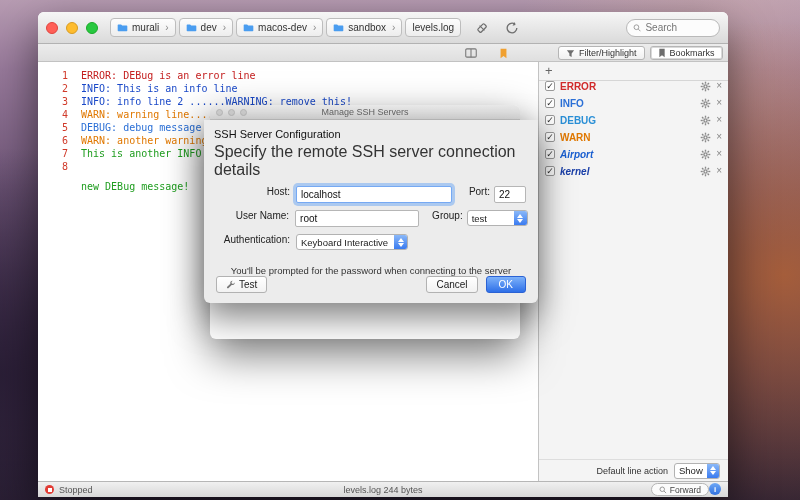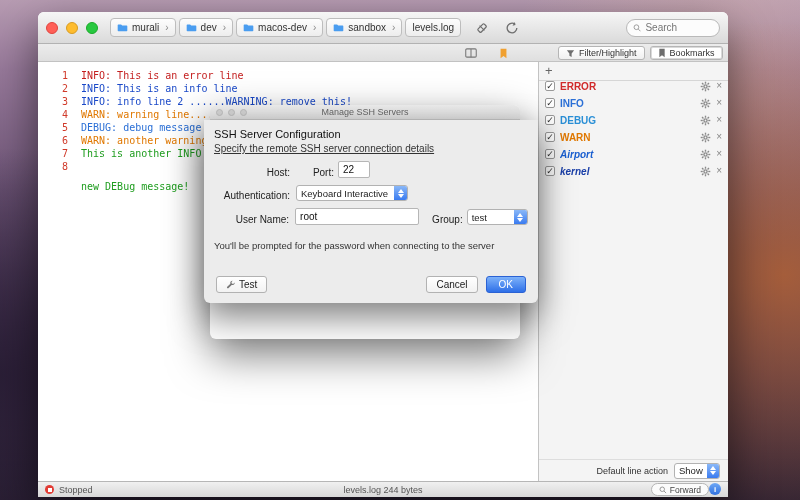--- a/index.html
+++ b/index.html
@@ -136,33 +136,33 @@
   }
   .mini-tls{ position:absolute; left:6px; top:4px; display:flex; gap:5px; }
   .mini-tl{ width:7px; height:7px; border-radius:50%; background:#d2d2d2; border:1px solid #bcbcbc; }
 
   .sheet{
     position:absolute; left:204px; top:120px; width:334px; height:183px;
     background:#ececec; border-radius:0 0 6px 6px; box-shadow:0 14px 34px rgba(0,0,0,.5);
     z-index:30; padding:8px 10px; font-size:10px; color:#222;
   }
   .sheet-head{ font-size:11px; font-weight:normal; color:#111; }
-  .sheet-sub{ font-size:10px; color:#333; margin-top:3px;text-decoration:underline; }
-  .frow{ display:flex; align-items:flex-end; margin-top:7px; }
+  .sheet-sub{ font-size:16px; color:#333; margin-top:3px; }
+  .frow{ display:flex; align-items:flex-start; margin-top:7px; }
   .flabel{ width:76px; text-align:right; margin-right:6px; white-space:nowrap; font-size:10px; color:#222; }
   .flabel.sm{ width:30px; margin-left:8px; margin-right:4px; }
   .flabel.grp{ width:36px; margin-left:8px; margin-right:4px; }
   input.fld{
     height:17px; border:1px solid #b6b6b6; border-radius:2px; background:#fff;
     font:10px "Liberation Sans",sans-serif; color:#111; padding:0 4px; outline:none;
   }
   input.fld.focused{ border-color:#76a9f3; box-shadow:0 0 0 3px rgba(106,166,243,.5); }
   .w-host{ width:156px; } .w-port{ width:32px; } .w-user{ width:124px; }
   .pp-group{ width:62px; } .pp-auth{ width:112px; }
-  .note{ text-align:left; margin-top:15px; font-size:9.5px; color:#333; }
+  .note{ text-align:center; margin-top:15px; font-size:9.5px; color:#333; }
   .sheet-btns{ position:absolute; left:12px; right:12px; bottom:10px; display:flex; align-items:center; }
   .btn{
     height:17px; padding:0 9px; border:1px solid #b2b2b2; border-radius:3px;
     background:linear-gradient(#ffffff,#f2f2f2); font-size:10px; color:#222;
     display:inline-flex; align-items:center; gap:4px;
   }
   .btn.cancel{ margin-left:auto; }
   .btn.ok{ margin-left:8px; padding:0 12px; background:linear-gradient(#7db2fa,#2e6fe8); border-color:#2b62d4; color:#fff; }
 </style>
 </head>
@@ -263,21 +263,21 @@
               <path d="M2 1h8v13l-4-3.2L2 14Z" fill="#6e6e6e"></path>
             </svg>
           <span>Bookmarks</span>
         </span>
       </div>
     </div>
 
     <div class="log-pane">
       <div class="log-line">
           <span class="ln">1</span>
-          <span class="lt" style="color: rgb(196, 30, 30);">INFO: This is an error line</span>
+          <span class="lt" style="color: rgb(196, 30, 30);">ERROR: DEBug is an error line</span>
         </div>
       <div class="log-line">
           <span class="ln">2</span>
           <span class="lt" style="color: rgb(26, 73, 200);">INFO: This is an info line</span>
         </div>
       <div class="log-line">
           <span class="ln">3</span>
           <span class="lt" style="color: rgb(26, 73, 200);">INFO: info line 2 ......WARNING: remove this!</span>
         </div>
       <div class="log-line">
@@ -463,48 +463,49 @@
       <span>Manage SSH Servers</span>
     </div>
   </div>
 
   <div class="sheet">
     <div class="sheet-head">SSH Server Configuration</div>
     <div class="sheet-sub">Specify the remote SSH server connection details</div>
 
     <div class="frow">
       <span class="flabel">Host:</span>
+      <input class="fld w-host focused" value="localhost" style="">
       <span class="flabel sm">Port:</span>
       <input class="fld w-port" value="22" style="">
-    </div>
-
-    <div class="frow">
-      <span class="flabel">Authentication:</span>
-      <span class="popup pp-auth">
-        <span class="pval">Keyboard Interactive</span>
-        <span class="stepper">
-            <i class="up"></i>
-            <i class="dn"></i>
-          </span>
-      </span>
     </div>
 
     <div class="frow">
       <span class="flabel">User Name:</span>
       <input class="fld w-user" value="root" style="">
       <span class="flabel grp">Group:</span>
       <span class="popup pp-group">
         <span class="pval">test</span>
         <span class="stepper">
             <i class="up"></i>
             <i class="dn"></i>
           </span>
       </span>
     </div>
 
+    <div class="frow">
+      <span class="flabel">Authentication:</span>
+      <span class="popup pp-auth">
+        <span class="pval">Keyboard Interactive</span>
+        <span class="stepper">
+            <i class="up"></i>
+            <i class="dn"></i>
+          </span>
+      </span>
+    </div>
+
     <div class="note">You'll be prompted for the password when connecting to the server</div>
 
     <div class="sheet-btns">
       <span class="btn">
         <svg width="9" height="9" viewBox="0 0 16 16">
             <path d="M11.8 1.2a4 4 0 0 0-4 5.3L2.2 12a1.7 1.7 0 0 0 2.4 2.4l5.5-5.6a4 4 0 0 0 5.2-4.5l-2.6 2.6-2.3-.7-.7-2.3Z" fill="#777"></path>
           </svg>
         <span>Test</span>
       </span>
       <span class="btn cancel">

